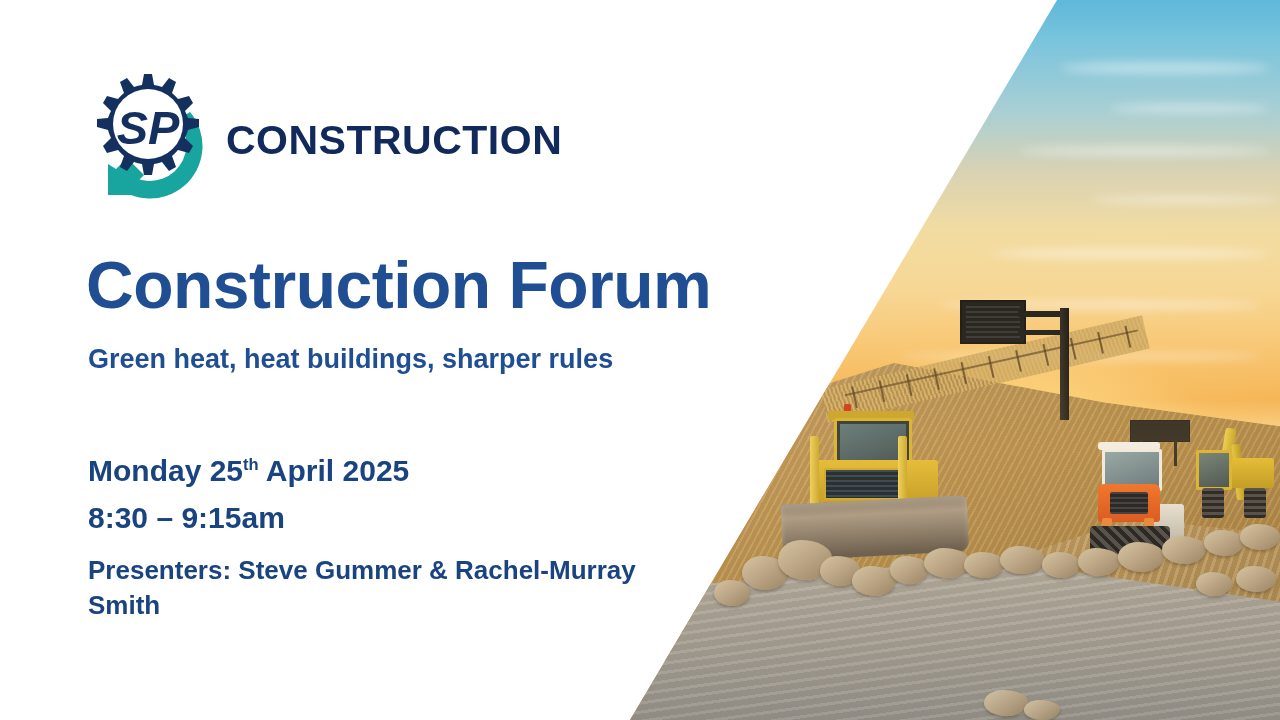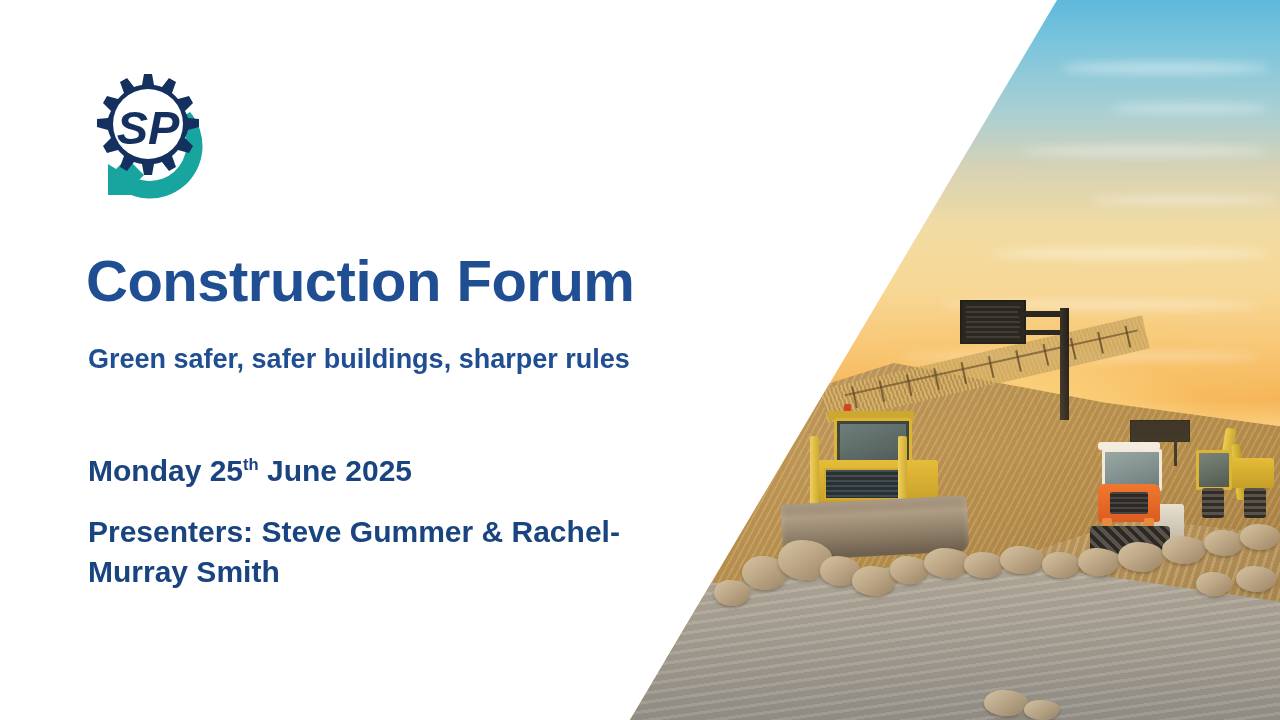--- a/index.html
+++ b/index.html
@@ -387,21 +387,21 @@
     line-height: 0.95;
     letter-spacing: 0.5px;
   }
   .logo-word .l2 { display: block; }
 
   .title {
     position: absolute;
     left: 86px;
     top: 252px;
     color: #1f4e93;
-    font-size: 58px;
+    font-size: 66px;
     font-weight: bold;
     letter-spacing: -0.5px;
     line-height: 1.0;
     white-space: nowrap;
   }
 
   .subtitle {
     position: absolute;
     left: 88px;
     top: 340px;
@@ -416,21 +416,21 @@
     position: absolute;
     left: 88px;
     top: 452px;
     width: 580px;
     color: #1a4480;
     font-weight: bold;
   }
   .detail-date { font-size: 30px; line-height: 1.28; }
   .detail-date sup { font-size: 0.55em; vertical-align: super; }
   .detail-time { font-size: 30px; line-height: 1.30; margin-top: 8px; }
-  .detail-presenters { font-size: 30px; line-height: 1.32; margin-top: 22px; }
+  .detail-presenters { font-size: 26px; line-height: 1.32; margin-top: 16px; }
 </style>
 </head>
 <body>
 
 <div class="slide">
 
   <div class="photo-panel">
     <div class="photo"></div>
 
     <div class="horizon-haze"></div>
@@ -566,28 +566,30 @@
                    A46 46 0 0 1 29 43 L21 35 L25 28 L36 31
                    A46 46 0 0 1 42 25 L38 14 L45 10 L52 19
                    A46 46 0 0 1 60 17 Z"></path>
         </g>
 
         <circle cx="66" cy="56" r="35" fill="#ffffff"></circle>
 
         <text x="66" y="76" text-anchor="middle" font-family="Liberation Sans, sans-serif" font-size="47" font-style="italic" font-weight="bold" fill="#14305f">SP</text>
       </svg>
       <div class="logo-word">
+        <span class="l1">CONSTRUCTION</span>
       </div>
     </div>
 
     <div class="title">Construction Forum</div>
 
     <div class="subtitle">
-      <div>Green safer, safer buildings, sharper rules</div>
+      <div>Green heat, heat buildings, sharper rules</div>
     </div>
 
     <div class="details">
-      <div class="detail-date"><span>Monday 25</span><sup>th</sup><span> June 2025</span></div>
+      <div class="detail-date"><span>Monday 25</span><sup>th</sup><span> April 2025</span></div>
+      <div class="detail-time">8:30 – 9:15am</div>
       <div class="detail-presenters">Presenters: Steve Gummer &amp; Rachel-Murray Smith</div>
     </div>
 
   </div>
 </div>
 
 </body></html>

